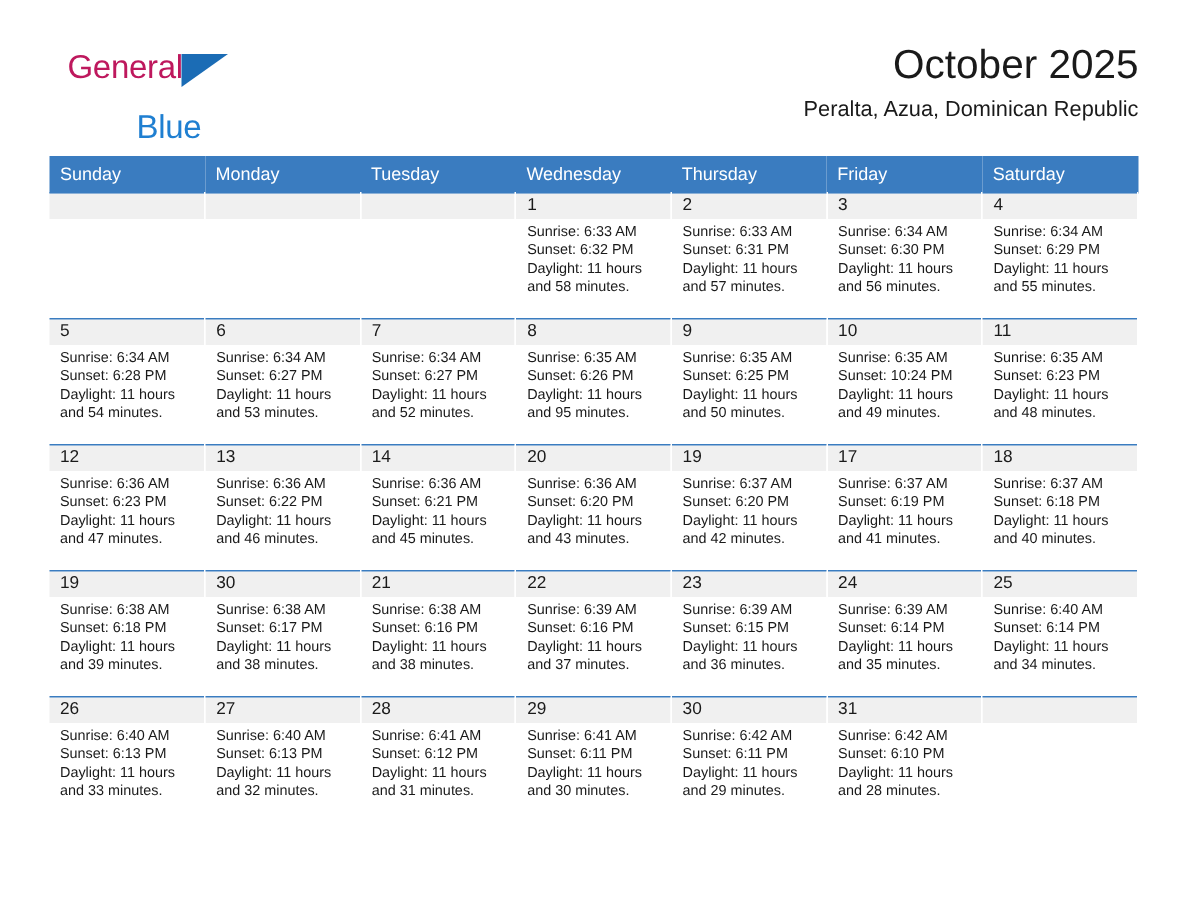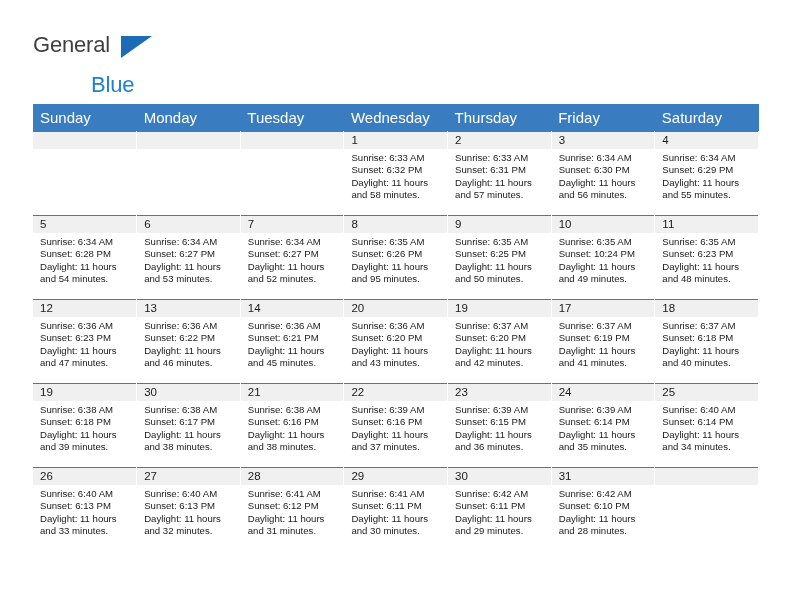--- a/index.html
+++ b/index.html
@@ -31,25 +31,25 @@
   }
   .logo {
     position: absolute;
     left: 0;
     top: 6px;
     width: 130px;
     height: 58px;
   }
   .logo-general {
     position: absolute;
-    left: 0;
+    left: 12px;
     top: 0;
     font-size: 22px;
     letter-spacing: -0.2px;
-    color: #404040;
+    color: #be185d;
     font-family: "Liberation Sans", sans-serif;
   }
   .logo-tri {
     position: absolute;
     left: 88px;
     top: 4px;
     width: 0;
     height: 0;
     border-left: 31px solid #1b6cb5;
     border-bottom: 22px solid transparent;
@@ -91,21 +91,21 @@
     position: absolute;
     left: 33px;
     top: 104px;
     width: 726px;
     border-collapse: collapse;
     table-layout: fixed;
   }
   .calendar th {
     background: #3a7cc0;
     color: #ffffff;
-    font-size: 15px;
+    font-size: 12px;
     font-weight: normal;
     text-align: left;
     padding: 5px 0 5px 7px;
     height: 10px;
     border: none;
   }
   .calendar td {
     vertical-align: top;
     padding: 0;
     width: 103.7px;
@@ -143,20 +143,22 @@
 
   <div class="header">
 
     <div class="logo">
       <span class="logo-general">General</span>
       <span class="logo-tri"></span>
       <span class="logo-blue">Blue</span>
     </div>
 
     <div class="titles">
+      <h1 class="title-main">October 2025</h1>
+      <div class="title-sub">Peralta, Azua, Dominican Republic</div>
     </div>
 
   </div>
 
   <table class="calendar">
     <thead>
       <tr>
         <th>Sunday</th>
         <th>Monday</th>
         <th>Tuesday</th>

